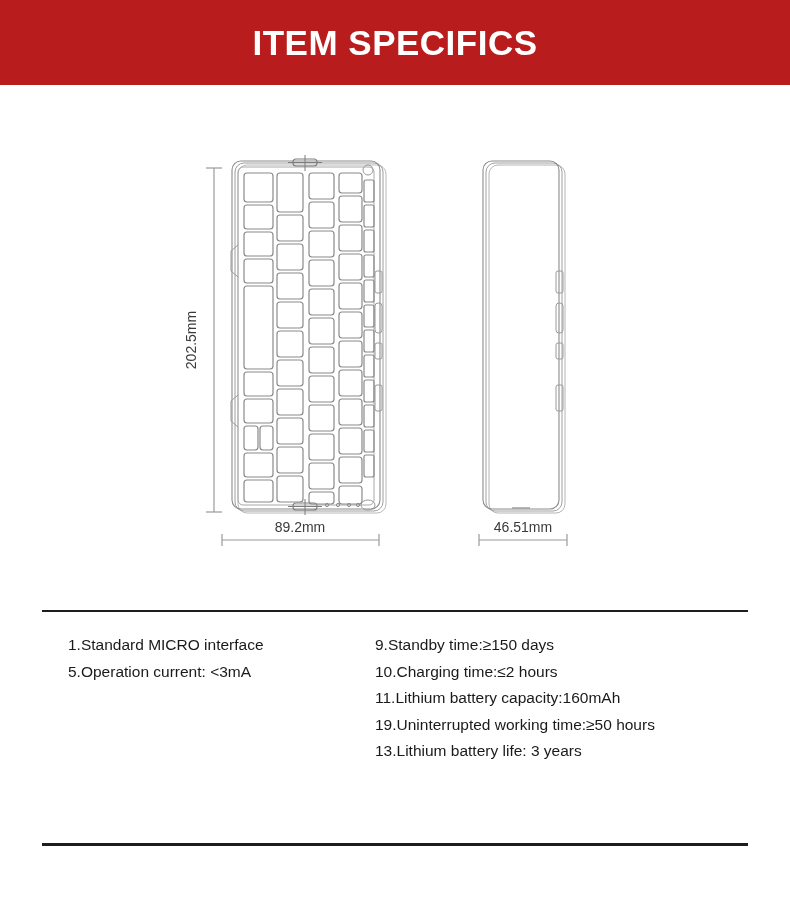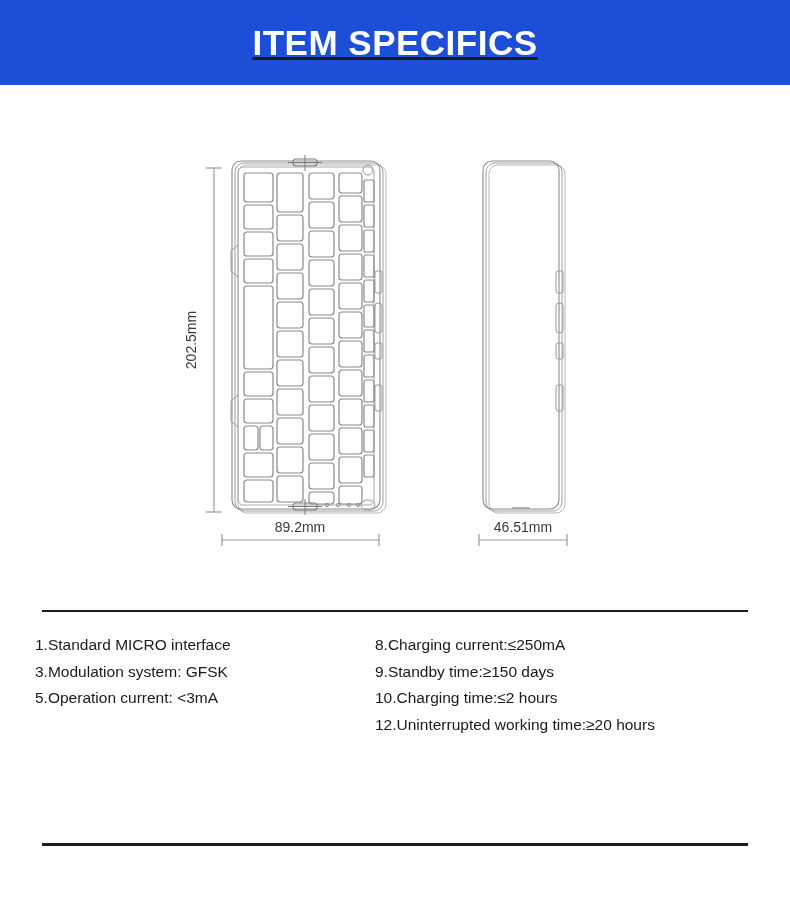--- a/index.html
+++ b/index.html
@@ -16,25 +16,24 @@
     color: #1a1a1a;
   }
 
   
   .header-band {
     position: absolute;
     left: 0;
     top: 0;
     width: 790px;
     height: 85px;
-    background: #1d4ed8;
+    background: #b91c1c;
     display: flex;
     align-items: center;
     justify-content: center;
-    text-decoration: underline;
   }
   .header-title {
     color: #ffffff;
     font-family: "Liberation Sans", sans-serif;
     font-size: 35px;
     font-weight: bold;
     letter-spacing: 0.5px;
     line-height: 1;
     margin: 0;
     padding: 0;
@@ -77,21 +76,21 @@
     top: 632px;
     width: 790px;
     height: 200px;
     display: flex;
   }
   .spec-col {
     box-sizing: border-box;
   }
   .spec-col-left {
     width: 365px;
-    padding-left: 35px;
+    padding-left: 68px;
   }
   .spec-col-right {
     width: 425px;
     padding-left: 10px;
   }
   .spec-item {
     font-family: "Liberation Sans", sans-serif;
     font-size: 15.5px;
     line-height: 26.6px;
     color: #1a1a1a;
@@ -257,22 +256,22 @@
     <text class="dim-label" x="523" y="447" text-anchor="middle">46.51mm</text>
   </svg>
 </div>
 
 <div class="rule rule-top"></div>
 <div class="rule rule-bottom"></div>
 
 <div class="specs">
   <div class="spec-col spec-col-left">
     <div class="spec-item">1.Standard MICRO interface</div>
-    <div class="spec-item">3.Modulation system: GFSK</div>
     <div class="spec-item">5.Operation current: &lt;3mA</div>
   </div>
   <div class="spec-col spec-col-right">
-    <div class="spec-item">8.Charging current:≤250mA</div>
     <div class="spec-item">9.Standby time:≥150 days</div>
     <div class="spec-item">10.Charging time:≤2 hours</div>
-    <div class="spec-item">12.Uninterrupted working time:≥20 hours</div>
+    <div class="spec-item">11.Lithium battery capacity:160mAh</div>
+    <div class="spec-item">19.Uninterrupted working time:≥50 hours</div>
+    <div class="spec-item">13.Lithium battery life: 3 years</div>
   </div>
 </div>
 
 </body></html>

